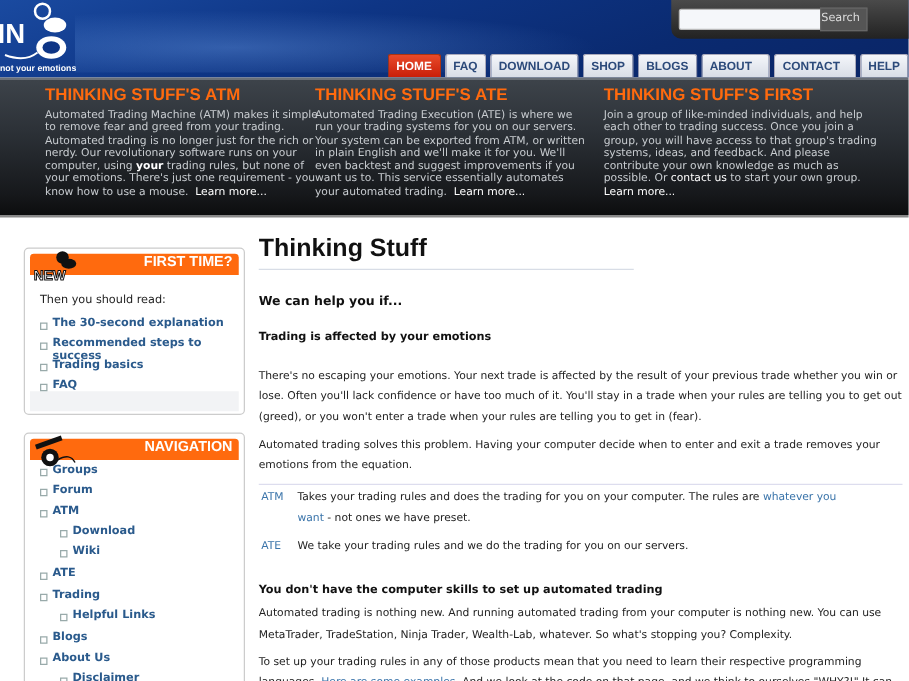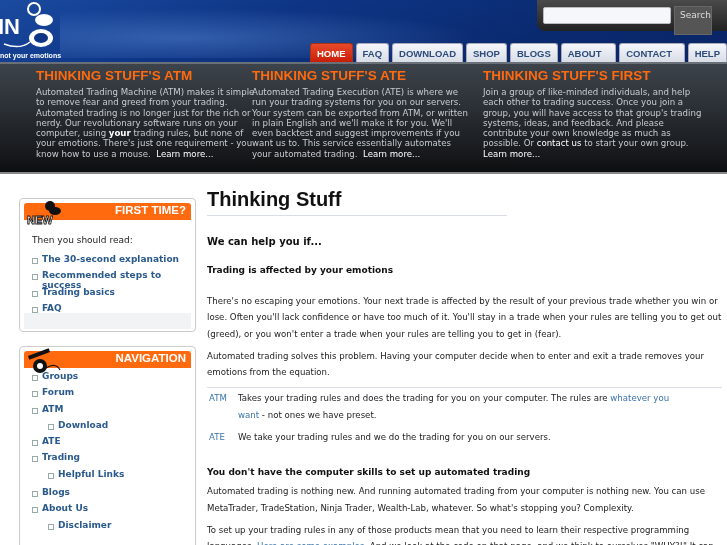--- a/index.html
+++ b/index.html
@@ -9,21 +9,21 @@
   
   .header { position: absolute; left: 0; top: 0; width: 727px; height: 62px;
     background: linear-gradient(160deg, #1a4aa0 0%, #0e3585 35%, #0a2a70 70%, #0a2566 100%); overflow: hidden; }
   .header .sheen { position: absolute; left: 60px; top: 8px; width: 420px; height: 50px;
     background: radial-gradient(ellipse at 30% 60%, rgba(120,170,240,0.35), rgba(0,0,0,0) 70%); }
   .logo { position: absolute; left: 0; top: 0; width: 60px; height: 62px; }
   .logo .tagline { position: absolute; left: 0; top: 52px; font-size: 7px; color: #fff; white-space: nowrap; font-family: "Liberation Sans", sans-serif; font-weight: bold; }
 
   .search-box { position: absolute; left: 537px; top: 0; width: 200px; height: 31px; background: linear-gradient(#4a4a4a, #222); border-radius: 0 0 0 8px; }
   .search-input { position: absolute; left: 6px; top: 7px; width: 128px; height: 17px; border: 1px solid #bbb; background: #f5f7fa; border-radius: 2px; font-size: 10px; padding: 0 3px; font-family: "DejaVu Sans", sans-serif; }
-  .search-btn { position: absolute; left: 137px; top: 6px; width: 38px; height: 29px; background: #555; border: 1px solid #666; color: #ddd; font-size: 9px; font-family: "DejaVu Sans", sans-serif; line-height: 17px; text-align: right; }
+  .search-btn { position: absolute; left: 119px; top: 6px; width: 38px; height: 19px; background: #555; border: 1px solid #666; color: #ddd; font-size: 9px; font-family: "DejaVu Sans", sans-serif; line-height: 17px; text-align: left; }
 
   .tabs { position: absolute; left: 310px; top: 43px; height: 19px; display: flex; gap: 3px; }
   .tab { height: 19px; padding: 0 6px; background: linear-gradient(#f4f6fa, #d8dde6); border: 1px solid #aab; border-bottom: none; border-radius: 3px 3px 0 0;
     font-size: 9.5px; font-weight: bold; color: #2c4a7a; line-height: 19px; font-family: "Liberation Sans", sans-serif; }
   .tab.active { background: linear-gradient(#e84a2a, #c81e08); color: #fff; border-color: #a31; }
 
   
   .promo { position: absolute; left: 0; top: 62px; width: 727px; height: 110px;
     background: linear-gradient(#3d434a 0%, #2b3036 40%, #16181b 85%, #0c0d0e 100%); border-top: 2px solid #6a7078; }
   .promo-col { position: absolute; top: 4px; width: 220px; }
@@ -134,20 +134,21 @@
         <circle cx="14" cy="18" r="3" fill="#fff"></circle>
       <path d="M20 20 Q30 14 34 22" stroke="#111" stroke-width="1.2" fill="none"></path>
     </svg>
     <span class="t">NAVIGATION</span>
   </div>
   <ul class="links" style="margin-top:3px;">
     <li>Groups</li>
     <li>Forum</li>
     <li>ATM</li>
     <li class="sub">Download</li>
+    <li class="sub" style="margin-bottom:2px;">Wiki</li>
     <li>ATE</li>
     <li>Trading</li>
     <li class="sub" style="margin-bottom:2px;">Helpful Links</li>
     <li>Blogs</li>
     <li>About Us</li>
     <li class="sub">Disclaimer</li>
   </ul>
 </div>
 
 <div class="main">

